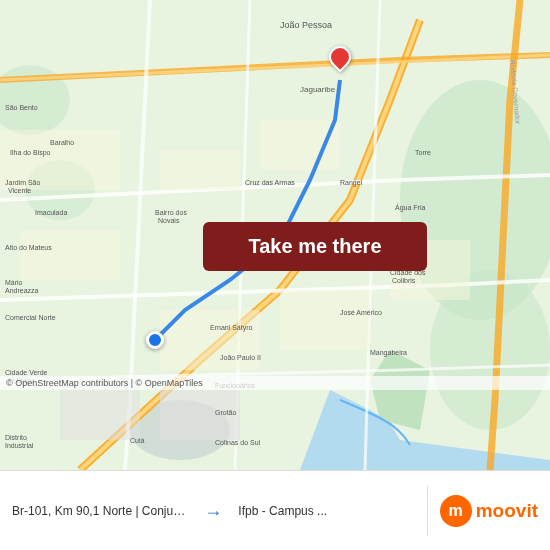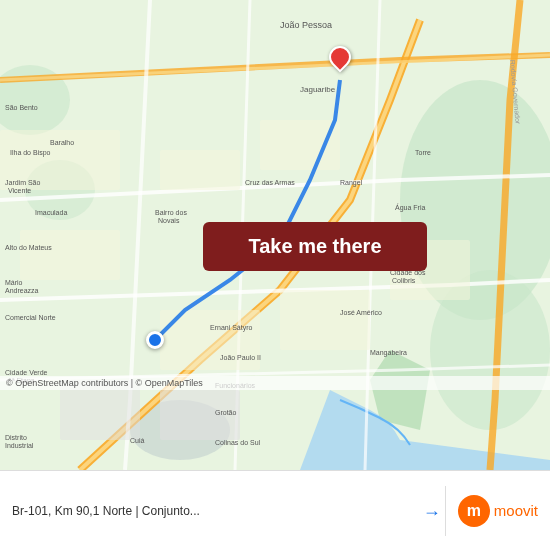--- a/index.html
+++ b/index.html
@@ -109,22 +109,22 @@
       border-radius: 50%;
       display: flex;
       align-items: center;
       justify-content: center;
       color: white;
       font-weight: bold;
       font-size: 16px;
     }
 
     .moovit-text {
-      font-size: 15px;
-      font-weight: normal;
+      font-size: 19px;
+      font-weight: bold;
       color: #f60;
     }
 
     
     .origin-dot {
       position: absolute;
       width: 18px;
       height: 18px;
       background: #1a73e8;
       border-radius: 50%;
@@ -253,20 +253,23 @@
 
 <div id="bottom-bar">
   <div class="bottom-location">
     <span class="bottom-location-text">Br-101, Km 90,1 Norte | Conjunto...</span>
   </div>
 
   <div style="color:#1a73e8; font-size:18px; padding: 0 4px;">
     <span>→</span>
   </div>
 
+  <div class="bottom-location">
+    <span class="bottom-location-text">Ifpb - Campus ...</span>
+  </div>
 
   <div class="bottom-divider"></div>
 
   <div class="moovit-logo">
     <div class="moovit-m">
       <span>m</span>
     </div>
     <span class="moovit-text">moovit</span>
   </div>
 </div>

